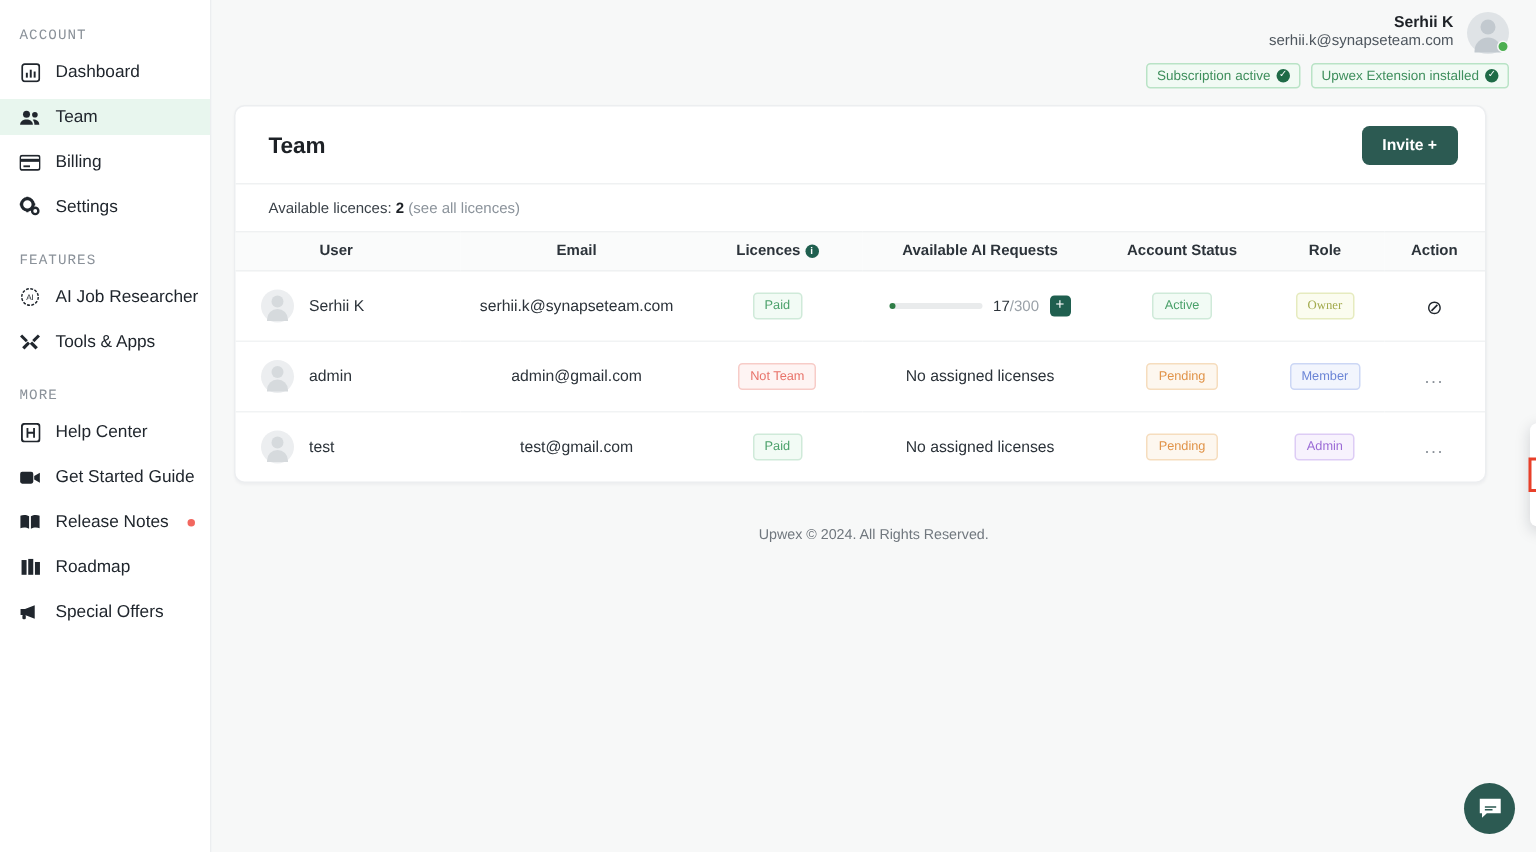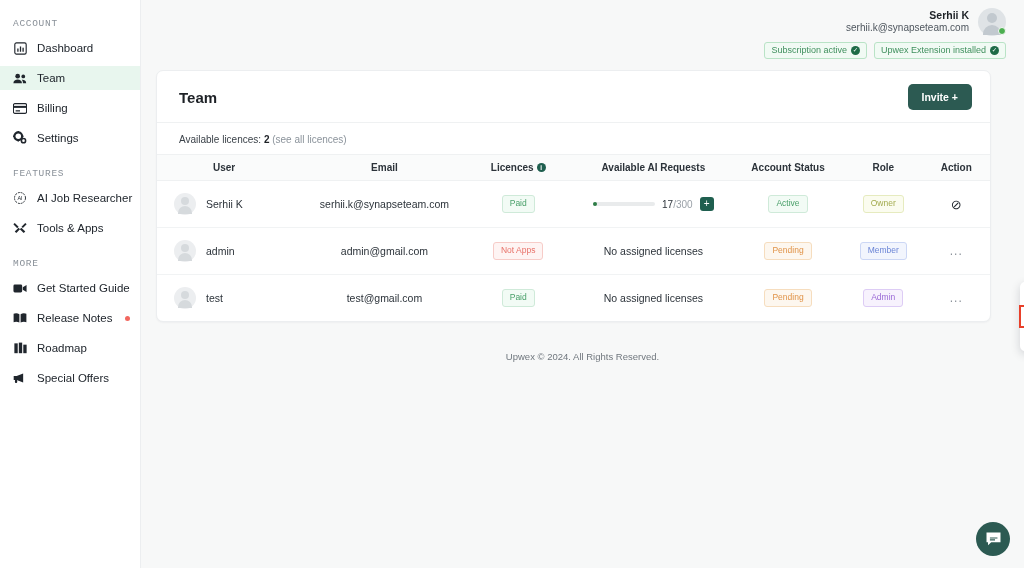--- a/index.html
+++ b/index.html
@@ -102,21 +102,21 @@
   .cell-user { display: flex; align-items: center; gap: 10px; padding-left: 17px; text-align: left; }
   .av-sm { width: 22px; height: 22px; border-radius: 50%; background: #eceef0; position: relative; flex: 0 0 22px; }
   .av-sm .h { position:absolute; width:8px;height:8px;border-radius:50%;background:#d6dadd;left:7px;top:4px; }
   .av-sm .b { position:absolute; width:14px;height:8px;border-radius:7px 7px 0 0;background:#d6dadd;left:4px;top:13px; }
 
   .tag { display:inline-block; font-size:8.5px; border-radius:3px; padding:2px 7px; line-height:1.3; border:1px solid; }
   .tag-paid { color:#4aa06a; background:#f2fbf5; border-color:#cfead9; }
   .tag-notpaid { color:#e8736a; background:#fef4f3; border-color:#f7ccc8; }
   .tag-active { color:#4aa06a; background:#f2fbf5; border-color:#cfead9; }
   .tag-pending { color:#e09348; background:#fdf7ef; border-color:#f6ddbe; }
-  .tag-owner { color:#a3ab4e; background:#fbfcef; border-color:#e6ebbf; }
+  .tag-owner { color:#a3ab4e; background:#fbfcef; border-color:#e6ebbf;font-family:Liberation Serif, serif; }
   .tag-member { color:#6b85d6; background:#f2f5fd; border-color:#ccd7f5; }
   .tag-admin { color:#9b6bd6; background:#f7f2fd; border-color:#ddccf5; }
 
   .req-wrap { display:flex; align-items:center; justify-content:center; gap:7px; }
   .bar { width: 62px; height: 4px; border-radius: 2px; background: #e9ebec; position: relative; }
   .bar > i { position:absolute; left:0; top:0; height:4px; border-radius:2px; background:#2e7d46; width:4px; }
   .req-txt { font-size: 10px; color:#2c333a; }
   .req-txt .den { color:#9aa1a8; }
   .plus-btn {
     width: 14px; height: 14px; background:#1f5f4f; color:#fff; border-radius:3px;
@@ -213,20 +213,29 @@
             <path d="M2 2.2l4.4 4.4-1.6 1.6L.4 3.8z" fill="#20262d"></path>
             <path d="M9.6 7.6l4.4 4.4-1.8 1.8-4.4-4.4z" fill="#20262d"></path>
             <path d="M14 2.2l-4.3 4.3 1.6 1.6L15.6 3.8z" fill="#20262d"></path>
             <path d="M6.4 7.7L2 12l1.8 1.8L8 9.4z" fill="#20262d"></path>
           </svg>
         </span>
       <span>Tools &amp; Apps</span>
     </div>
 
     <div class="nav-section">MORE</div>
+    <div class="nav-item">
+      <span class="ic">
+          <svg width="13" height="13" viewBox="0 0 16 16">
+            <rect x="0.7" y="0.7" width="14.6" height="14.6" rx="2.4" fill="none" stroke="#20262d" stroke-width="1.6"></rect>
+            <path d="M5.3 4v8M10.7 4v8M5.3 8h5.4" stroke="#20262d" stroke-width="1.5"></path>
+          </svg>
+        </span>
+      <span>Help Center</span>
+    </div>
     <div class="nav-item">
       <span class="ic">
           <svg width="14" height="11" viewBox="0 0 16 11">
             <rect x="0.5" y="1" width="10" height="9" rx="1.6" fill="#20262d"></rect>
             <path d="M11.2 4.2L15.5 1.6v7.8l-4.3-2.6z" fill="#20262d"></path>
           </svg>
         </span>
       <span>Get Started Guide</span>
     </div>
     <div class="nav-item">
@@ -344,21 +353,21 @@
             <td>
               <div class="cell-user">
                 <span class="av-sm">
                     <i class="h"></i>
                     <i class="b"></i>
                   </span>
                 <span>admin</span>
               </div>
             </td>
             <td>admin@gmail.com</td>
-            <td><span class="tag tag-notpaid">Not Apps</span></td>
+            <td><span class="tag tag-notpaid">Not Team</span></td>
             <td class="no-lic">No assigned licenses</td>
             <td><span class="tag tag-pending">Pending</span></td>
             <td><span class="tag tag-member">Member</span></td>
             <td><span class="act-dots">...</span></td>
           </tr>
 
           <tr>
             <td>
               <div class="cell-user">
                 <span class="av-sm">

